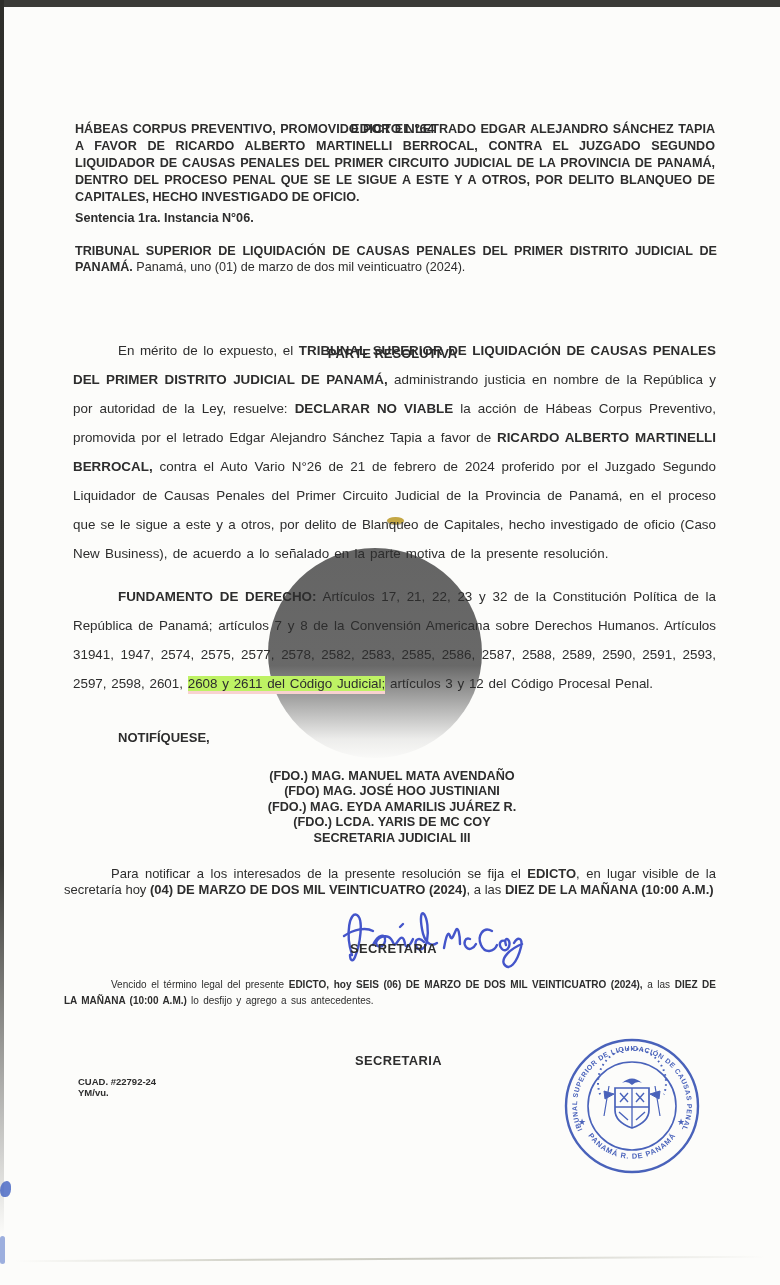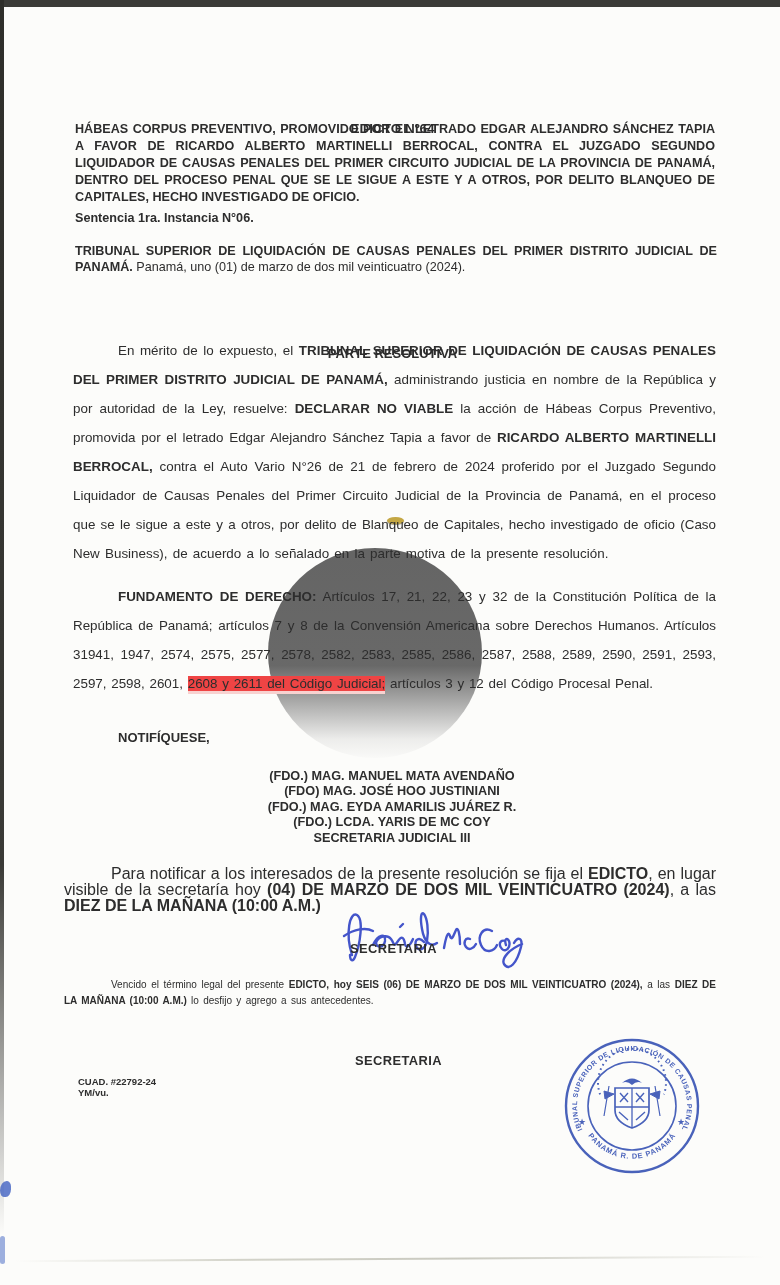--- a/index.html
+++ b/index.html
@@ -5,21 +5,21 @@
   html,body{margin:0;padding:0;background:#e8e8e6;}
   .page{
     position:relative;width:780px;height:1285px;margin:0 auto;
     background:#fcfcfa;overflow:hidden;
     font-family:"Liberation Sans",sans-serif;color:#2d2d2d;
   }
   .abs{position:absolute;}
   .para{position:absolute;text-align:justify;z-index:3;}
   .center{text-align:center;}
   b{font-weight:bold;}
-  .hl{background:#ef4444;box-shadow:0 3px 0 #f8d2d0;}
+  .hl{background:#bef264;box-shadow:0 3px 0 #f8d2d0;}
   
   .scan-top{position:absolute;top:0;left:0;width:780px;height:7px;background:#3b3b37;z-index:4;}
   .scan-left{position:absolute;top:0;left:0;width:4px;height:1235px;z-index:4;
     background:linear-gradient(180deg,#2e2e2a 0%,#3a3a36 70%,rgba(58,58,54,0) 100%);}
   .crease{position:absolute;left:15px;top:1258px;width:750px;height:2px;z-index:2;
     background:linear-gradient(90deg,rgba(190,190,180,0) 0%,#d3d3c9 30%,#c9c9bf 60%,rgba(190,190,180,0) 100%);
     transform:rotate(-0.35deg);}
   .ink-a{position:absolute;left:0;top:1181px;width:11px;height:16px;z-index:4;
     background:#4b6ac4;border-radius:70% 40% 55% 45%;opacity:.85;}
   .ink-b{position:absolute;left:0;top:1236px;width:5px;height:28px;z-index:4;
@@ -68,21 +68,21 @@
   <div class="para" style="left:118px;top:730px;width:300px;font-size:13px;font-weight:bold;text-align:left;">NOTIFÍQUESE,</div>
 
   <div class="para center" style="left:0;top:769px;width:784px;font-size:12.7px;font-weight:bold;line-height:15.4px;">
     <div>(FDO.)  MAG. MANUEL MATA AVENDAÑO</div>
     <div>(FDO) MAG. JOSÉ HOO JUSTINIANI</div>
     <div>(FDO.) MAG. EYDA AMARILIS JUÁREZ R.</div>
     <div>(FDO.) LCDA. YARIS DE MC COY</div>
     <div>SECRETARIA JUDICIAL III</div>
   </div>
 
-  <div class="para" style="left:64px;top:866px;width:652px;font-size:16px;line-height:15.8px;text-indent:47px;"><span>Para notificar a los interesados de la presente resolución se fija el </span><b>EDICTO</b><span>, en lugar visible de la secretaría hoy </span><b>(04) DE MARZO DE DOS MIL VEINTICUATRO (2024)</b><span>, a las </span><b>DIEZ DE LA MAÑANA (10:00 A.M.)</b></div>
+  <div class="para" style="left:64px;top:866px;width:652px;font-size:13px;line-height:15.8px;text-indent:47px;"><span>Para notificar a los interesados de la presente resolución se fija el </span><b>EDICTO</b><span>, en lugar visible de la secretaría hoy </span><b>(04) DE MARZO DE DOS MIL VEINTICUATRO (2024)</b><span>, a las </span><b>DIEZ DE LA MAÑANA (10:00 A.M.)</b></div>
 
   <svg class="abs" style="left:340px;top:901px;width:195px;height:72px;z-index:3;" viewBox="0 0 195 72">
     <g fill="none" stroke="#2b3ec4" stroke-width="2.4" stroke-linecap="round" opacity="0.88">
       <path d="M12,54 C5,32 10,10 17,14 C24,18 20,44 15,56 C13,61 10,60 10,54"></path>
       <path d="M4,35 C14,28 26,26 33,30"></path>
       <path d="M33,44 C38,33 46,32 45,40 C44,46 37,48 36,42 C38,35 47,33 51,38 C55,43 53,47 58,40 C62,34 64,37 65,43 C66,48 70,45 73,38"></path>
       <path d="M60,26 L63,23"></path>
       <path d="M84,41 C79,35 74,39 76,45 C78,51 85,49 87,40 C89,29 87,17 84,13 C81,10 80,17 82,28 C84,40 90,47 97,42"></path>
       <path d="M104,47 C106,36 108,29 110,35 C112,41 114,33 116,29 C118,25 120,33 120,43"></path>
       <path d="M130,38 C125,36 123,42 126,46 C129,50 134,47 136,43"></path>

